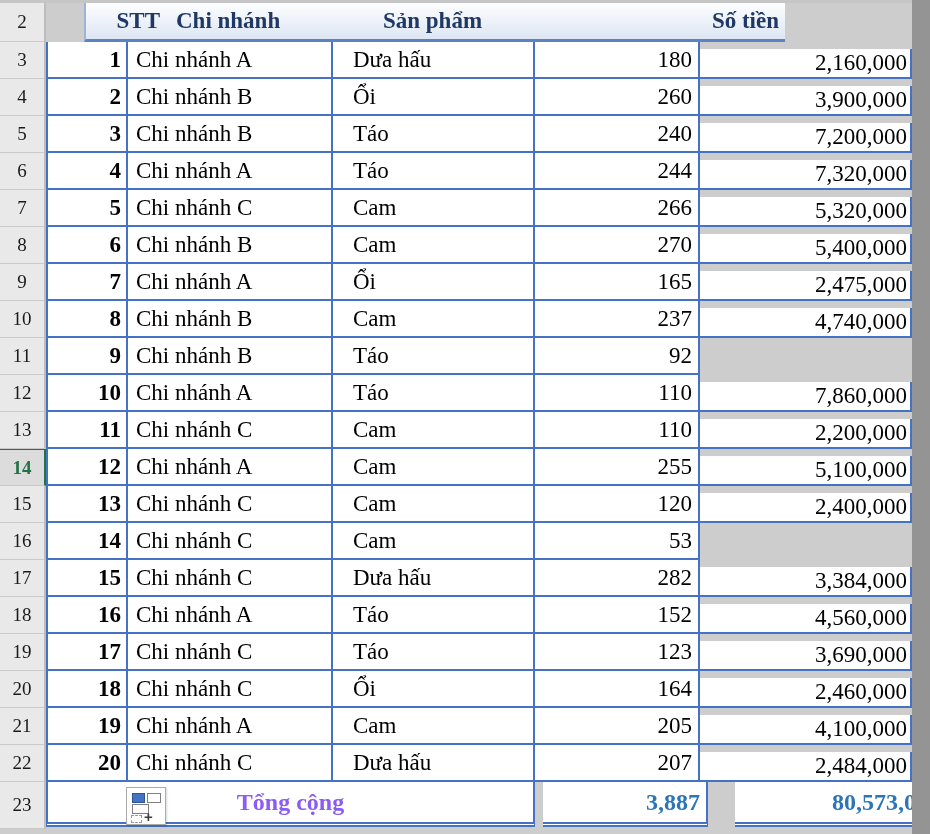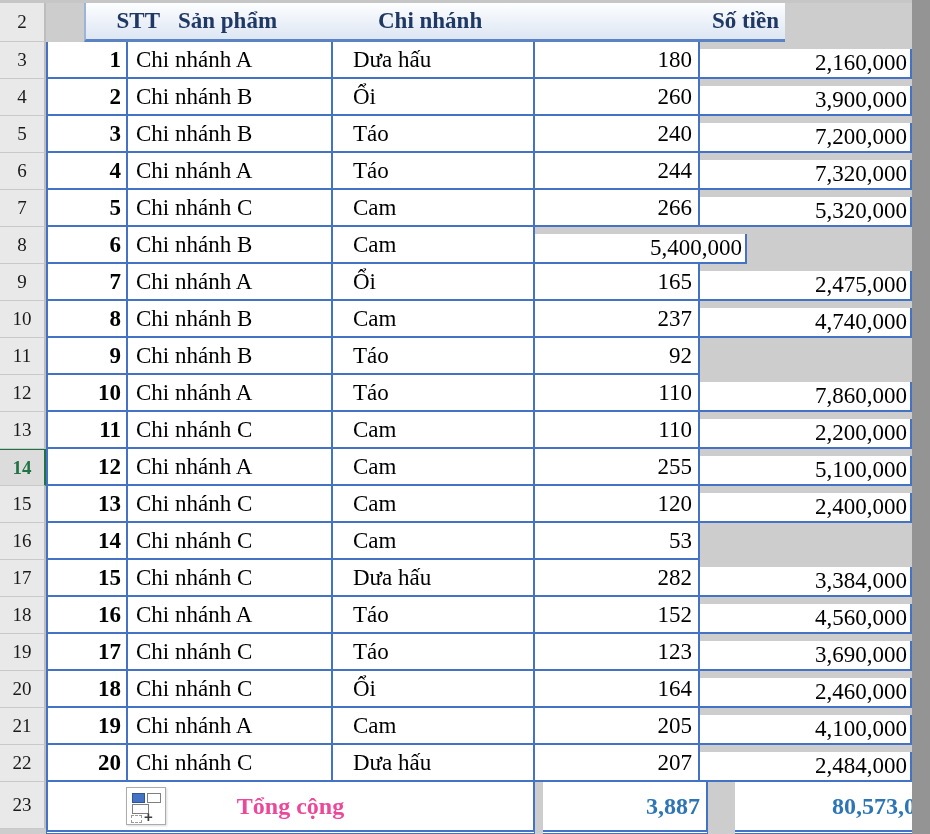--- a/index.html
+++ b/index.html
@@ -82,32 +82,32 @@
   .c-branch { width: 205px; flex: 0 0 205px; padding-left: 8px;
     border-right: 2px solid var(--accent-blue, #4472C4); }
   .c-product{ width: 202px; flex: 0 0 202px; padding-left: 20px;
     border-right: 2px solid var(--accent-blue, #4472C4); }
   .c-qty   { width: 165px; flex: 0 0 165px; justify-content: flex-end; padding-right: 6px;
     border-right: 2px solid var(--accent-blue, #4472C4); }
   .c-amount{ width: 212px; flex: 0 0 212px; justify-content: flex-end; padding-right: 3px;
     border-right: 2px solid var(--accent-blue, #4472C4); margin-top: 7px; }
 
   
-  .total-row { height: 53px; }
+  .total-row { height: 45px; }
   .total-row .cell {
     background: #fff;
     display: flex; align-items: center;
     border-bottom: 5px double var(--accent-blue, #4472C4);
     font-size: 24px; font-weight: bold;
   }
   .total-row .rowhead { height: 47px; border-bottom: 1px solid #c9c9c9; }
   .t-merged {
     width: 489px; flex: 0 0 489px;
     justify-content: center;
-    color: #ec4899;
+    color: #8b5cf6;
     border-left: 2px solid var(--accent-blue, #4472C4);
     border-right: 2px solid var(--accent-blue, #4472C4);
   }
   .t-qty {
     width: 165px; flex: 0 0 165px;
     justify-content: flex-end; padding-right: 6px;
     color: var(--total-text, #2E75B6);
     border-right: 2px solid var(--accent-blue, #4472C4);
     margin-left: 8px;
   }
@@ -140,22 +140,22 @@
 <body>
 
 <div class="screen">
   <div class="top-strip"></div>
 
   <div class="sheet">
 
     <div class="row header-row">
       <div class="rowhead">2</div>
       <div class="hcell h-stt">STT</div>
+      <div class="hcell h-branch">Chi nhánh</div>
       <div class="hcell h-product">Sản phẩm</div>
-      <div class="hcell h-branch">Chi nhánh</div>
       <div class="hcell h-amount">Số tiền</div>
     </div>
 
     <div id="rows-container">
         <div class="row data-row">
           <div class="rowhead">3</div>
           <div class="cell c-stt">1</div>
           <div class="cell c-branch">Chi nhánh A</div>
           <div class="cell c-product">Dưa hấu</div>
           <div class="cell c-qty">180</div>
@@ -191,20 +191,21 @@
           <div class="cell c-branch">Chi nhánh C</div>
           <div class="cell c-product">Cam</div>
           <div class="cell c-qty">266</div>
           <div class="cell c-amount">5,320,000</div>
         </div>
         <div class="row data-row">
           <div class="rowhead">8</div>
           <div class="cell c-stt">6</div>
           <div class="cell c-branch">Chi nhánh B</div>
           <div class="cell c-product">Cam</div>
+          <div class="cell c-qty">270</div>
           <div class="cell c-amount">5,400,000</div>
         </div>
         <div class="row data-row">
           <div class="rowhead">9</div>
           <div class="cell c-stt">7</div>
           <div class="cell c-branch">Chi nhánh A</div>
           <div class="cell c-product">Ổi</div>
           <div class="cell c-qty">165</div>
           <div class="cell c-amount">2,475,000</div>
         </div>

